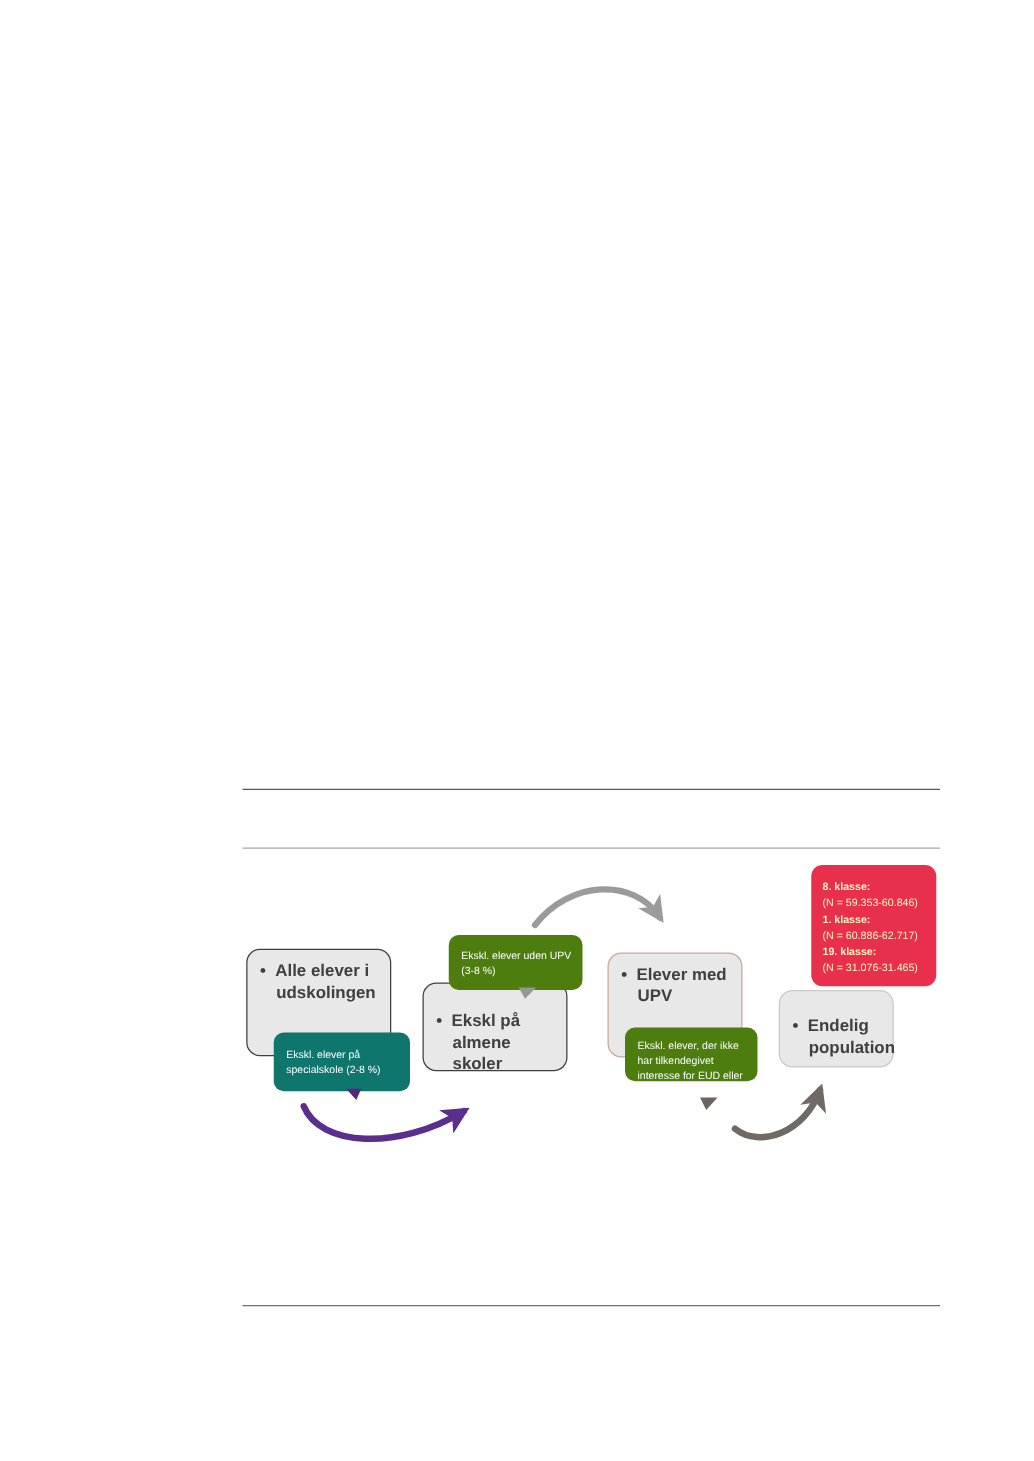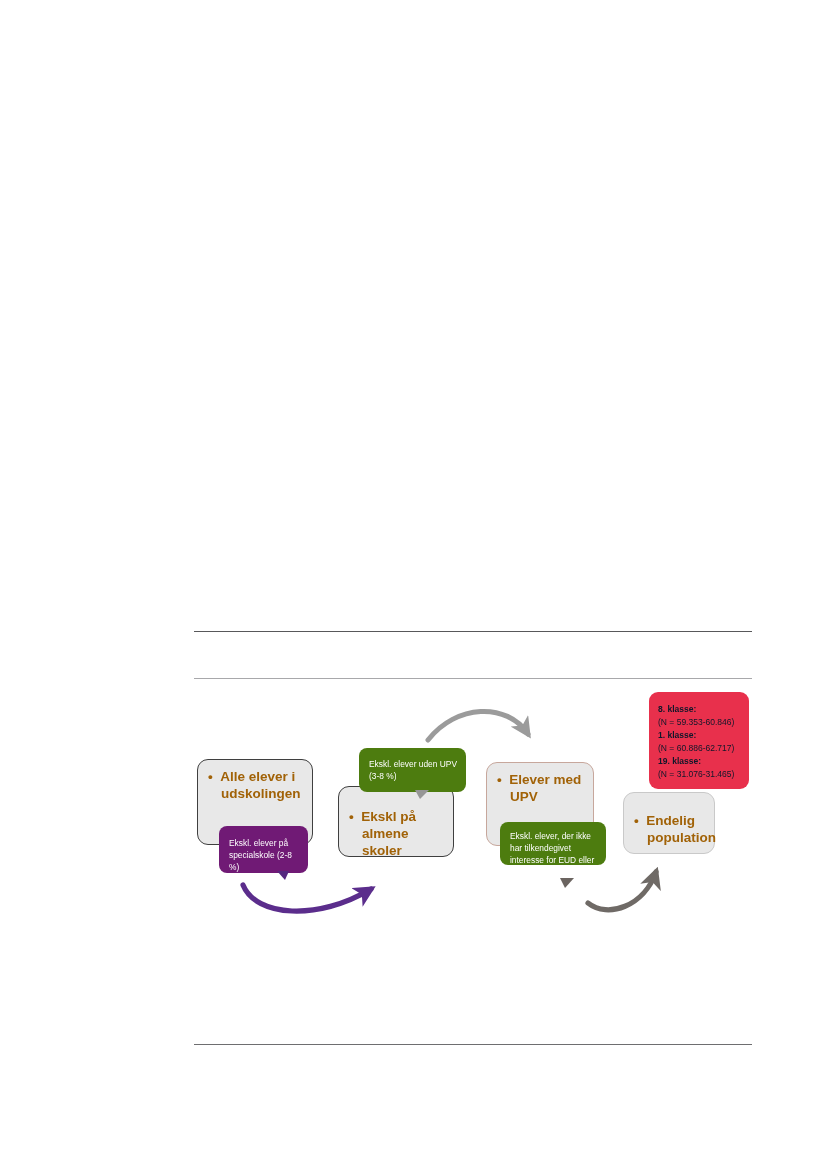--- a/index.html
+++ b/index.html
@@ -57,21 +57,21 @@
     box-sizing: border-box;
     background: #e8e8e8;
     border-radius: 11px;
     padding: 10px 10px 10px 10px;
   }
   .stage-box .stage-label {
     display: block;
     font-weight: bold;
     font-size: 13.5px;
     line-height: 1.25;
-    color: #a16207;
+    color: #404040;
     white-space: pre-line;
     padding-left: 13px;
     text-indent: -13px;
   }
   .stage-box .stage-label::before {
     content: "\2022\00a0\00a0";
     font-weight: bold;
   }
 
   #box-alle {
@@ -106,22 +106,22 @@
     border-radius: 8px;
     color: #ffffff;
     font-size: 8.4px;
     line-height: 1.45;
     padding: 8px 9px 8px 10px;
     white-space: pre-line;
   }
 
   #callout-special {
     left: 219px; top: 826px;
-    width: 89px; height: 47px;
-    background: #701a75;
+    width: 109px; height: 47px;
+    background: #0f766e;
     padding-top: 11px;
   }
   #callout-uden-upv {
     left: 359px; top: 748px;
     width: 107px; height: 44px;
     background: #4d7c0f;
     padding-top: 10px;
   }
   #callout-interesse {
     left: 500px; top: 822px;
@@ -156,21 +156,21 @@
 
   
   #box-result {
     position: absolute;
     left: 649px; top: 692px;
     width: 100px; height: 97px;
     box-sizing: border-box;
     background: #e8304c;
     border-radius: 9px;
     padding: 11px 8px 8px 9px;
-    color: #0f172a;
+    color: #fef9c3;
   }
   #box-result .res-line {
     display: block;
     font-size: 8.5px;
     line-height: 1.52;
     white-space: nowrap;
   }
   #box-result .res-head {
     font-weight: bold;
   }

